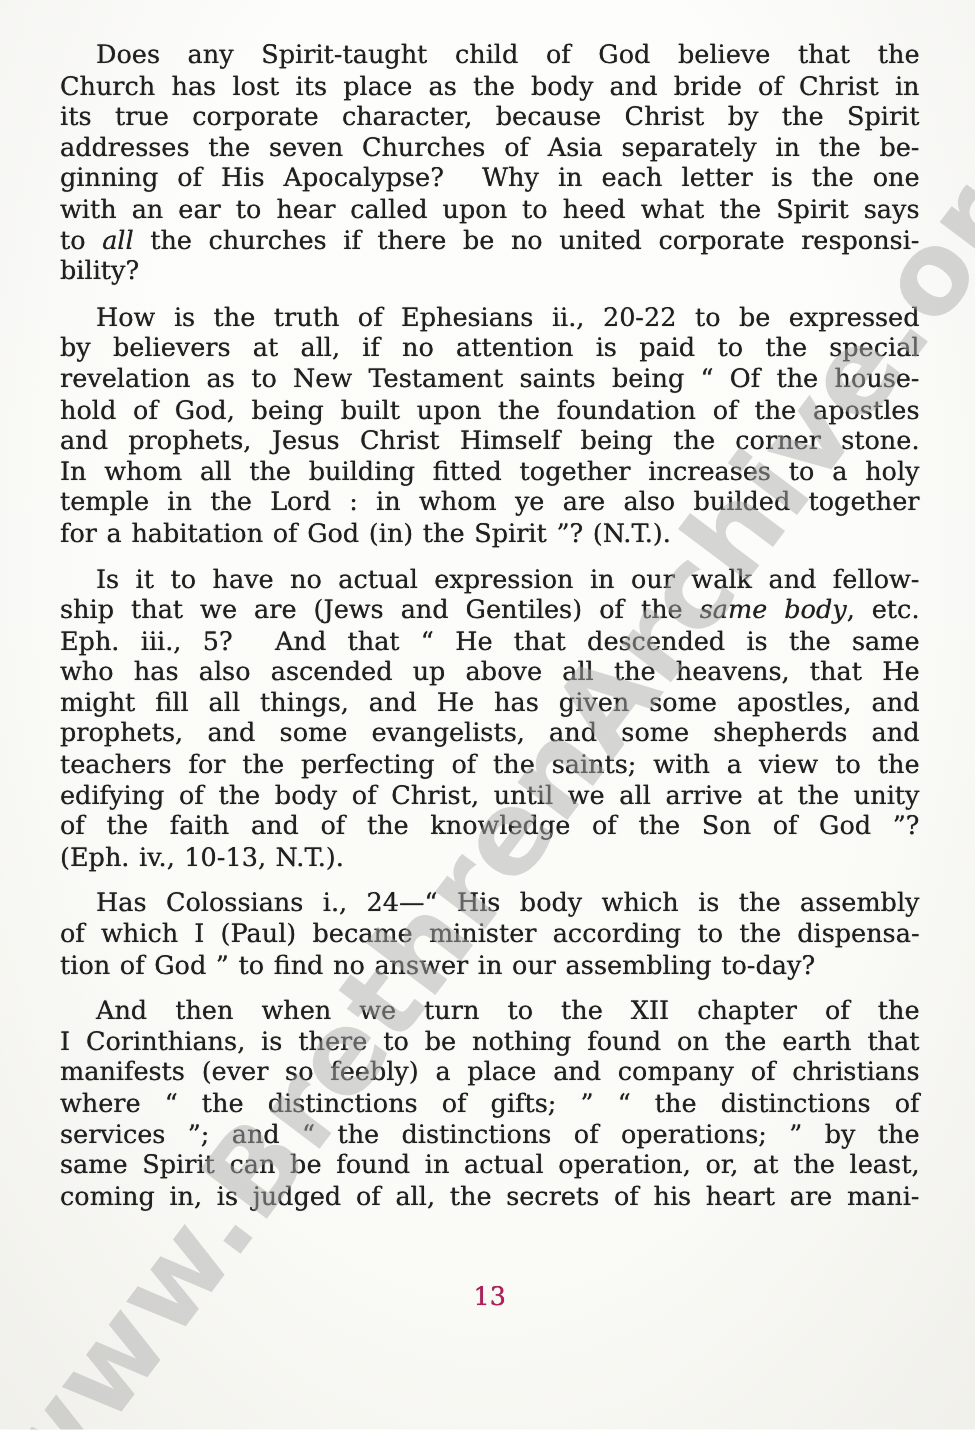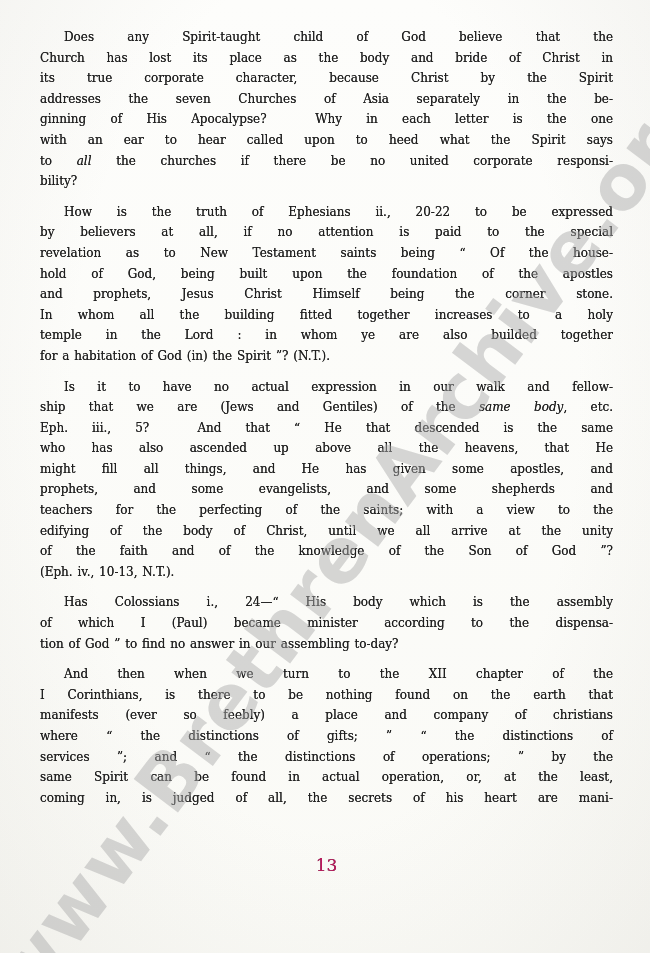--- a/index.html
+++ b/index.html
@@ -12,21 +12,21 @@
       radial-gradient(ellipse at 50% 42%, rgba(255,255,255,0) 55%, rgba(205,203,195,0.22) 100%),
       linear-gradient(#fdfdfb, #fafaf6);
     font-family: "DejaVu Serif", "Liberation Serif", serif;
   }
   .page {
     position: absolute; inset: 0;
   }
   .text-block {
     position: absolute;
     left: 40px; top: 27px; width: 573px;
-    font-size: 12px;
+    font-size: 17px;
     line-height: 20.6px;
     color: #202020;
     text-shadow: 0 0 0.5px rgba(32,32,32,0.85);
   }
   .para { margin: 0 0 10px 0; }
   .line {
     text-align: justify;
     text-align-last: justify;
     word-spacing: 1px;
     white-space: normal;

